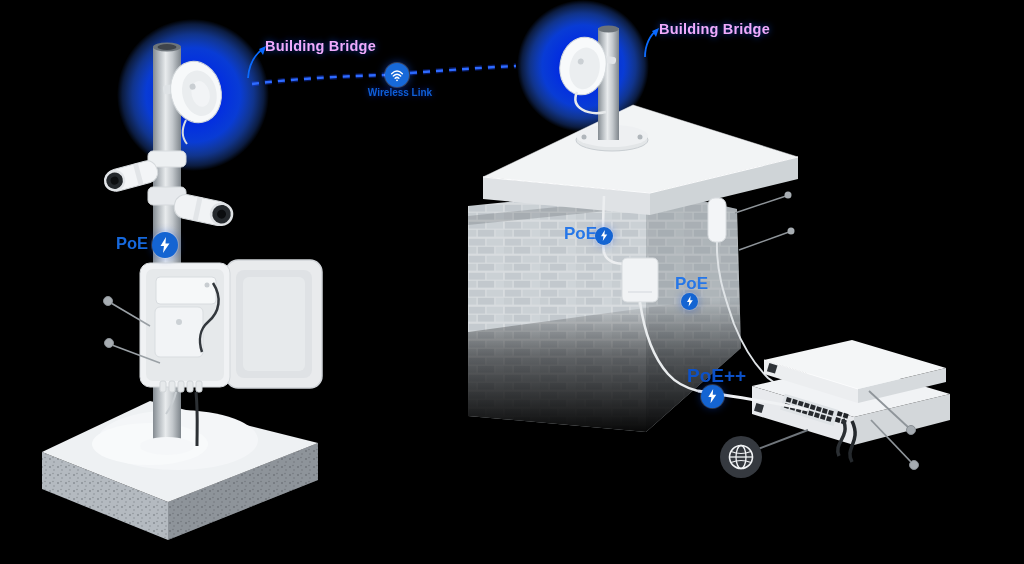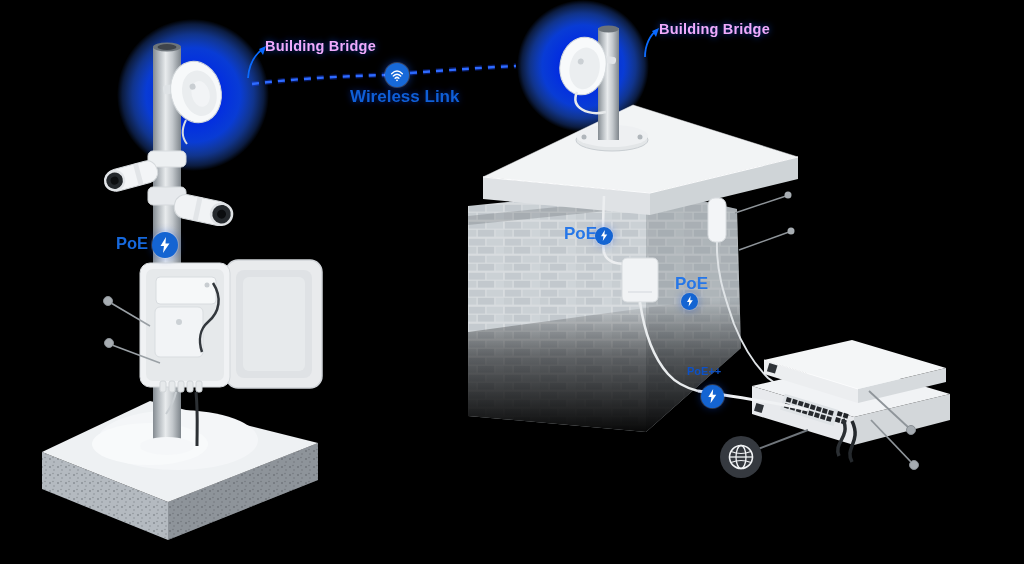--- a/index.html
+++ b/index.html
@@ -5,26 +5,26 @@
   html,body{margin:0;padding:0;background:#000;}
   .stage{position:relative;width:1024px;height:564px;background:#000;overflow:hidden;
          font-family:"Liberation Sans", sans-serif;}
   .scene{position:absolute;left:0;top:0;}
   .lbl{position:absolute;white-space:nowrap;}
   .lbl-bridge{color:#f0abfc;font-size:14.5px;font-weight:700;letter-spacing:.2px;
               text-shadow:0 0 7px rgba(20,90,255,.65);}
   .lbl-bridge-left{left:265px;top:38px;}
   .lbl-bridge-right{left:659px;top:21px;}
   .lbl-wireless{left:350px;top:87px;width:100px;text-align:center;color:#0F5FD7;
-                font-size:17px;font-weight:700;text-shadow:0 0 6px rgba(10,60,220,.6);}
+                font-size:10px;font-weight:700;text-shadow:0 0 6px rgba(10,60,220,.6);}
   .lbl-poe{color:#2677E8;font-size:17px;font-weight:600;}
   .lbl-poe-tower{left:116px;top:234px;color:#1668DC;font-size:16.5px;font-weight:700;}
   .lbl-poe-wall1{left:564px;top:224px;}
   .lbl-poe-wall2{left:675px;top:274px;}
-  .lbl-poepp{left:687px;top:365px;color:#0C51C8;font-size:11px;font-weight:700;}
+  .lbl-poepp{left:687px;top:365px;color:#0C51C8;font-size:19px;font-weight:700;}
   .poe-badge{position:absolute;border-radius:50%;background:#1464D2;
              display:flex;align-items:center;justify-content:center;
              box-shadow:0 0 0 1px rgba(255,255,255,.18), 0 0 8px rgba(10,70,220,.45);}
   .badge-tower{left:152px;top:232px;width:26px;height:26px;}
   .badge-wall1{left:595px;top:227px;width:18px;height:18px;}
   .badge-wall2{left:681px;top:293px;width:17px;height:17px;}
   .badge-pp{left:701px;top:385px;width:23px;height:23px;}
   .poe-badge svg{width:46%;height:62%;display:block;}
   .wifi-badge{position:absolute;left:385px;top:63px;width:24px;height:24px;border-radius:50%;
               background:#1769D9;display:flex;align-items:center;justify-content:center;

